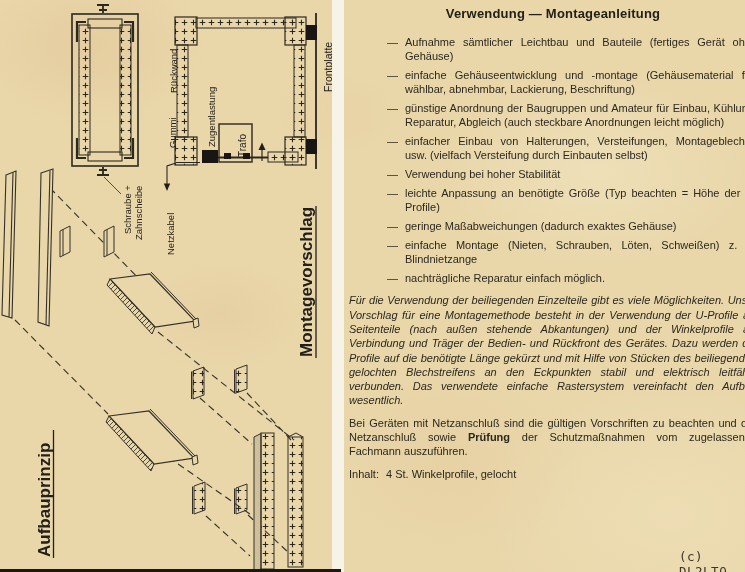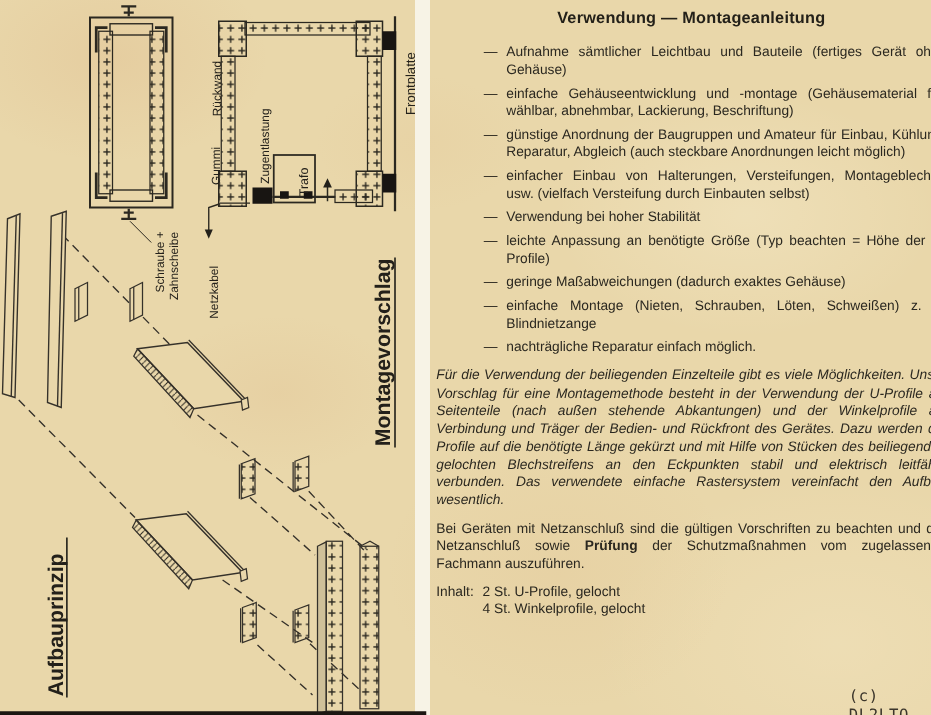--- a/index.html
+++ b/index.html
@@ -234,20 +234,19 @@
     <li>
         <span class="marker">—</span>
         <span class="btext">nachträgliche Reparatur einfach möglich.</span>
       </li>
   </ul>
   <p class="p2">Für die Verwendung der beiliegenden Einzelteile gibt es viele Möglichkeiten. Unser Vorschlag für eine Montagemethode besteht in der Verwendung der U-Profile als Seitenteile (nach außen stehende Abkantungen) und der Winkelprofile als Verbindung und Träger der Bedien- und Rückfront des Gerätes. Dazu werden die Profile auf die benötigte Länge gekürzt und mit Hilfe von Stücken des beiliegenden gelochten Blechstreifens an den Eckpunkten stabil und elektrisch leitfähig verbunden. Das verwendete einfache Rastersystem vereinfacht den Aufbau wesentlich.</p>
   <p class="p3"><span>Bei Geräten mit Netzanschluß sind die gültigen Vorschriften zu beachten und der Netzanschluß sowie </span><b>Prüfung</b><span> der Schutzmaßnahmen vom zugelassenen Fachmann auszuführen.</span></p>
   <div class="inhalt">
     <span class="inhalt-label">Inhalt:</span>
     <div class="inhalt-items">
-      <div>2 St. U-Profile, gelocht</div>
       <div>4 St. Winkelprofile, gelocht</div>
 
     </div>
   </div>
 </div>
 
 <div class="watermark">(c) DL2LTO</div>
 
 </body></html>

